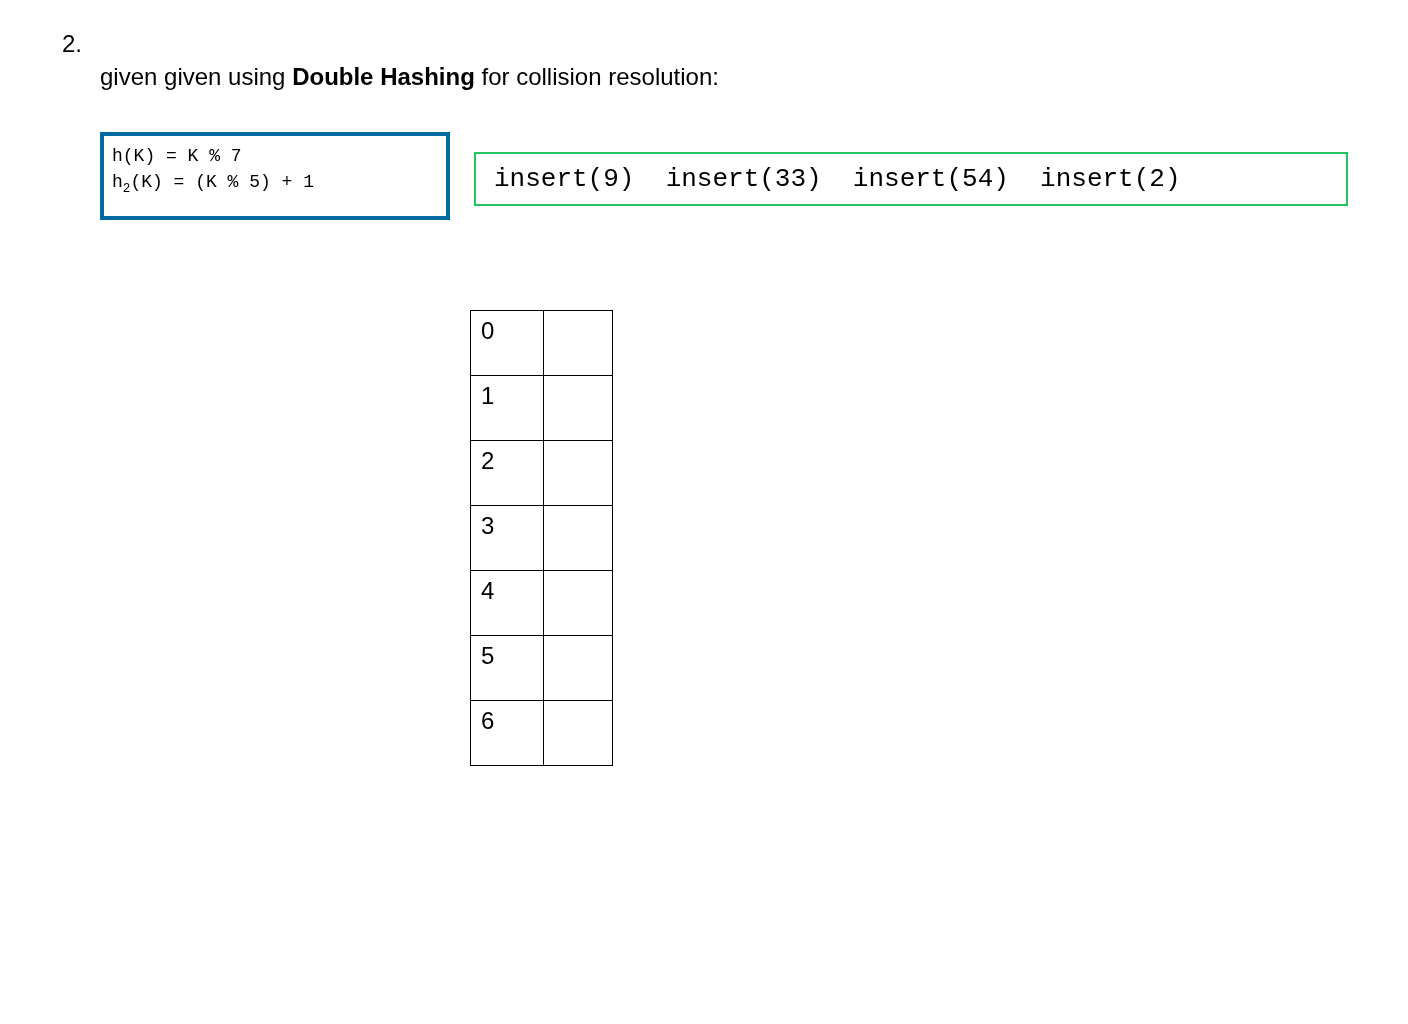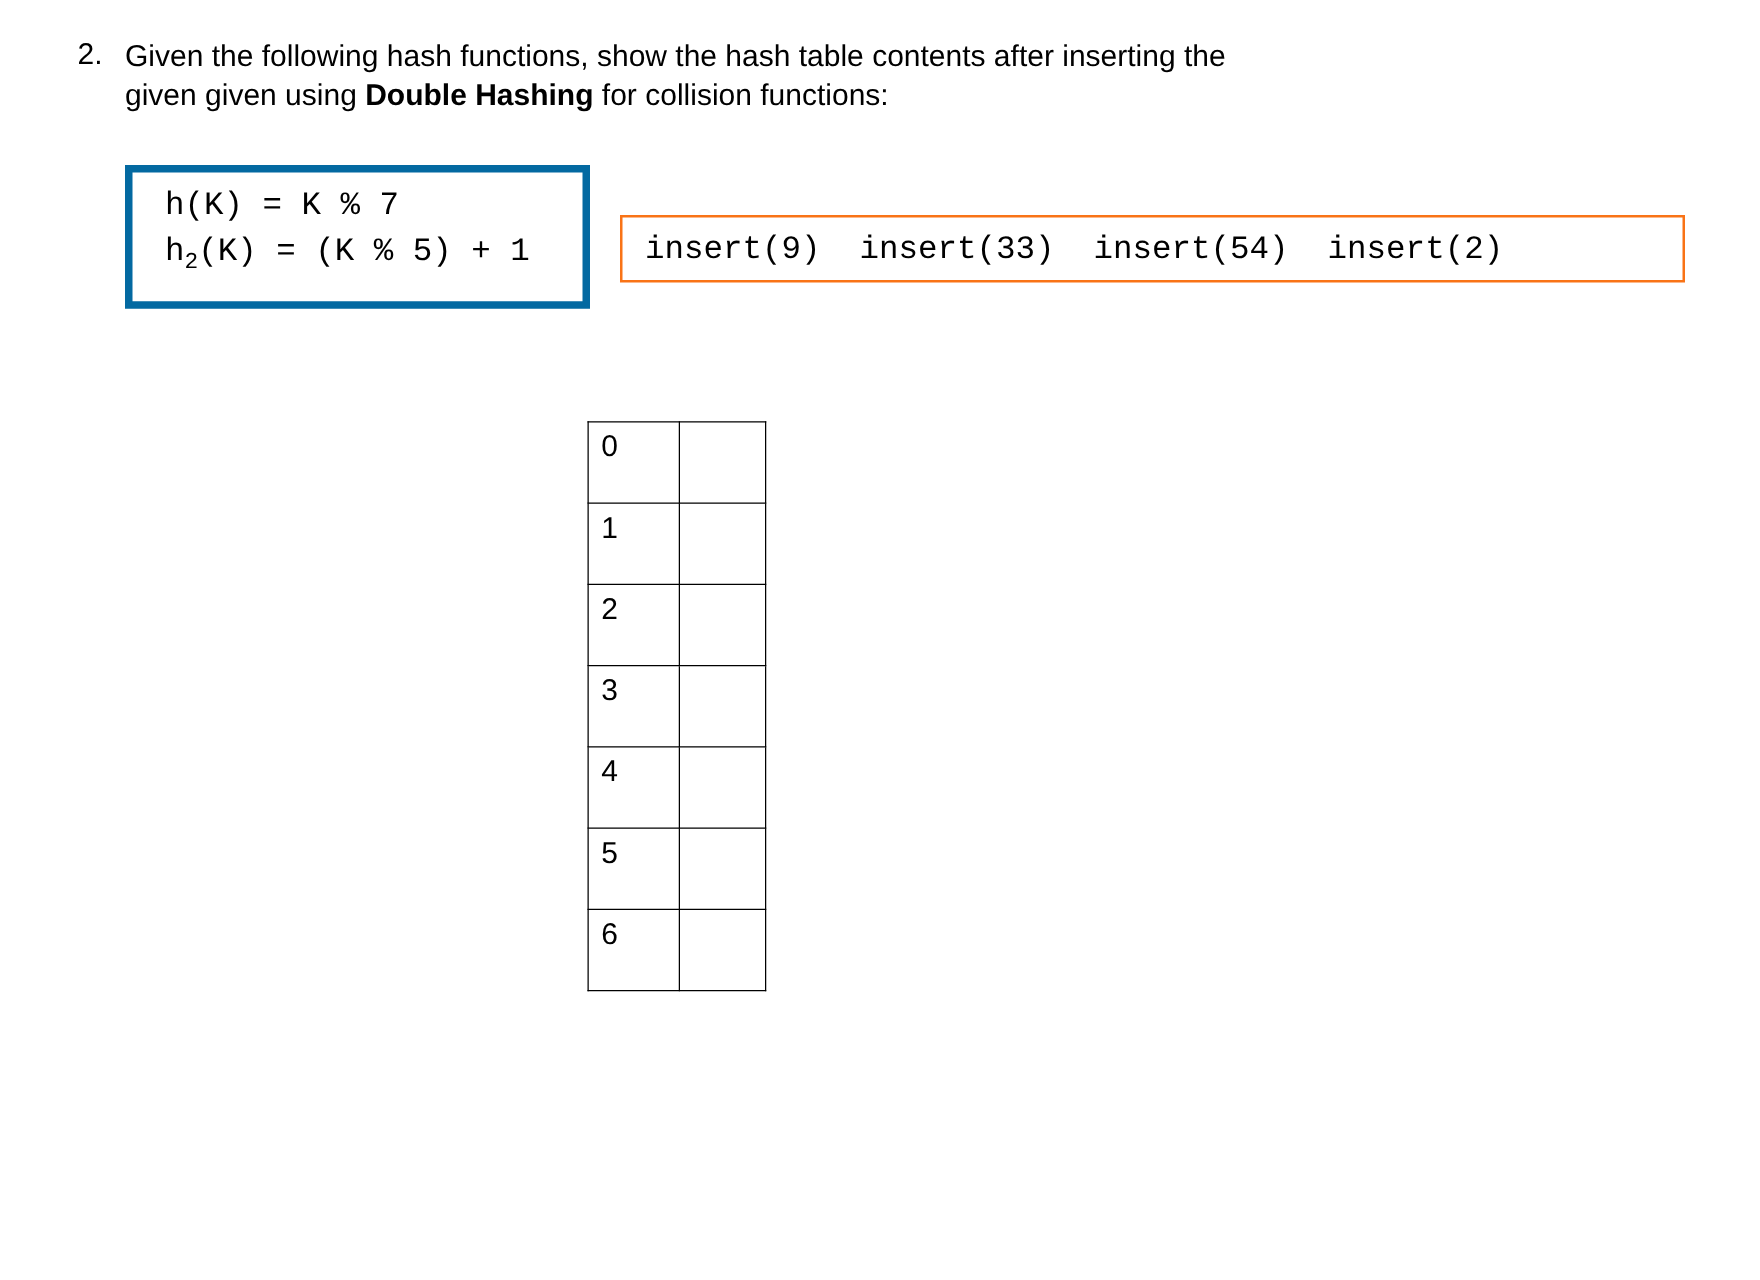--- a/index.html
+++ b/index.html
@@ -31,35 +31,35 @@
   .content-indent {
     margin-left: 50px;
   }
   .row-boxes {
     display: flex;
     align-items: flex-start;
     gap: 24px;
     margin-top: 40px;
   }
   .hash-box {
-    border: 6px solid #0369a1;
-    padding: 8px 14px 18px 26px;
+    border: 4px solid #0369a1;
+    padding: 8px 14px 18px 8px;
     font-family: "Courier New", Courier, monospace;
-    font-size: 26px;
+    font-size: 18px;
     line-height: 1.4;
     white-space: pre;
     width: 320px;
   }
   .insert-box {
-    border: 2px solid #f97316;
+    border: 2px solid #22c55e;
     padding: 10px 18px 10px 18px;
     font-family: "Courier New", Courier, monospace;
     font-size: 26px;
     white-space: pre;
-    margin-top: 40px;
+    margin-top: 20px;
     flex: 1;
   }
   .sub2 {
     font-size: 0.7em;
     vertical-align: sub;
   }
   .table-wrap {
     margin-top: 90px;
     margin-left: 420px;
   }
@@ -83,22 +83,22 @@
   }
 </style>
 </head>
 <body>
 
 <div class="page">
 
   <div class="question-row">
     <div class="qnum">2.</div>
     <div class="qtext">
-      <span>Given the following hash functions, show the hash table contents after inserting the</span><br>
-      <span>given given using </span><b>Double Hashing</b><span> for collision functions:</span>
+      <br>
+      <span>given given using </span><b>Double Hashing</b><span> for collision resolution:</span>
     </div>
   </div>
 
   <div class="content-indent">
     <div class="row-boxes">
       <div class="hash-box"><span>h(K) = K % 7</span>
 <span>h</span><span class="sub2">2</span><span>(K) = (K % 5) + 1</span></div>
       <div class="insert-box"><span>insert(9)  insert(33)  insert(54)  insert(2)</span></div>
     </div>
   </div>

